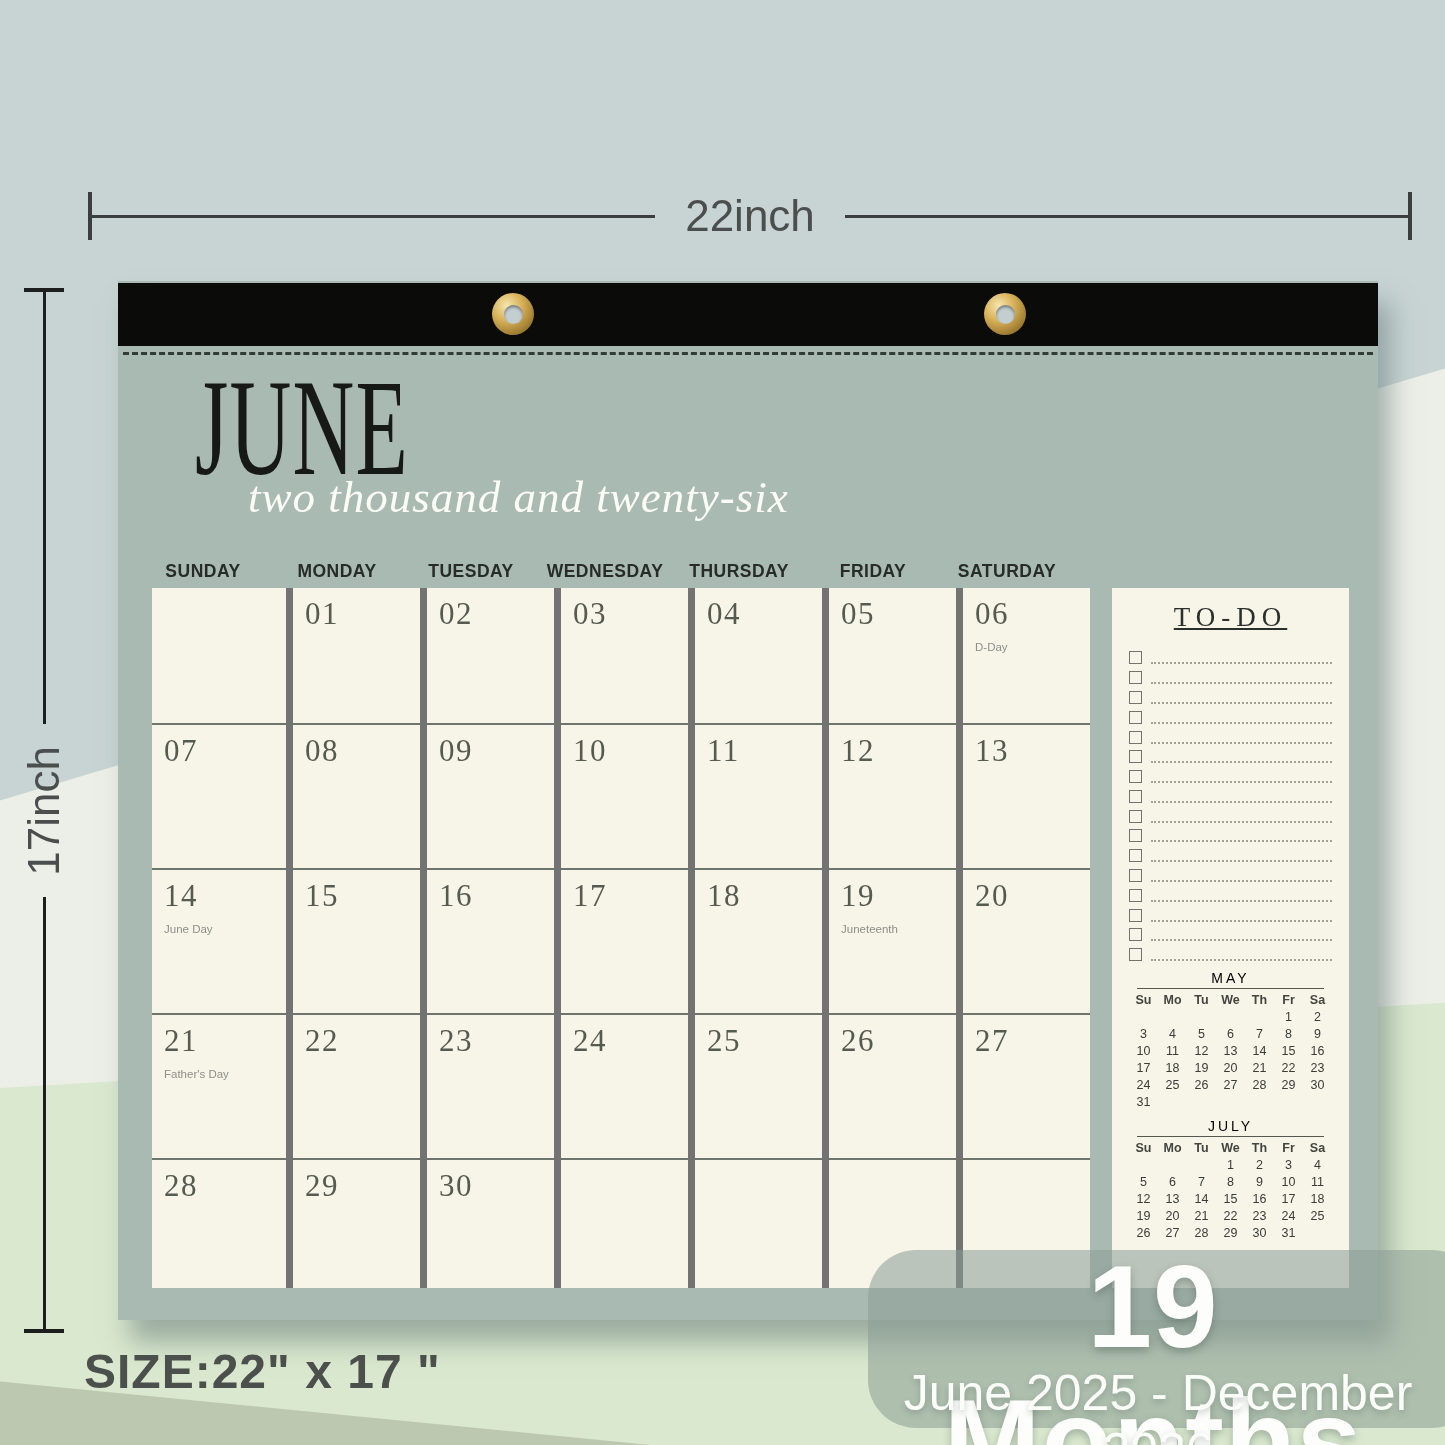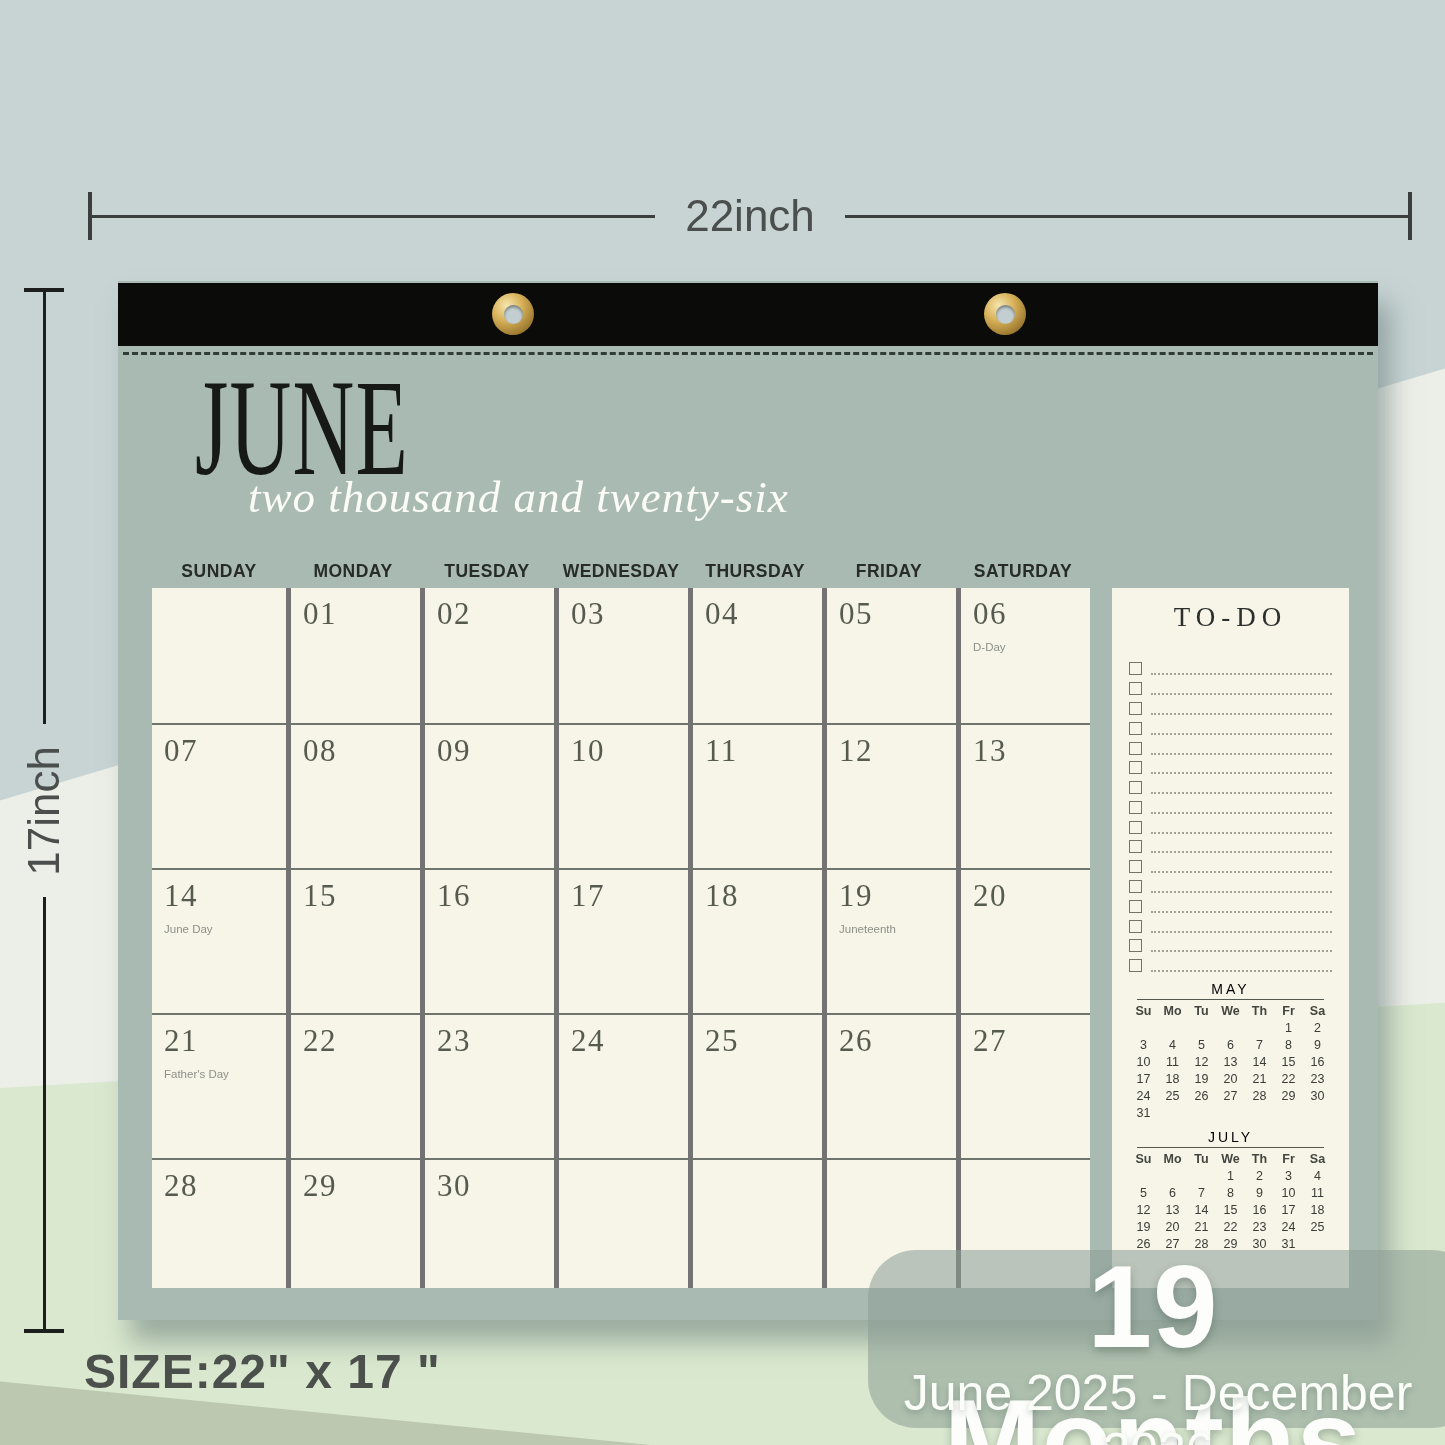--- a/index.html
+++ b/index.html
@@ -42,39 +42,39 @@
     box-shadow:inset 0 2px 3px rgba(0,0,0,0.4);}
   .g1{left:374px;} .g2{left:866px;}
   .stitch{position:absolute;top:71px;left:5px;right:5px;height:0;
     border-top:3px dashed #323c37;}
   .month-title{position:absolute;left:77px;top:78px;
     font-family:"Liberation Serif","DejaVu Serif",serif;font-size:138px;line-height:1;
     color:#171916;letter-spacing:2px;transform:scaleX(0.62);transform-origin:left top;}
   .year-script{position:absolute;left:130px;top:190px;
     font-family:"Liberation Serif","DejaVu Serif",serif;font-style:italic;
     font-size:45px;color:#fcfcf6;letter-spacing:1px;}
-  .weekday-row{position:absolute;left:34px;top:280px;width:938px;
+  .weekday-row{position:absolute;left:18px;top:280px;width:938px;
     display:grid;grid-template-columns:repeat(7,1fr);}
   .weekday{text-align:center;font-size:17.5px;font-weight:600;color:#272c29;
     letter-spacing:0.5px;}
   .month-grid{position:absolute;left:34px;top:307px;width:938px;height:700px;
     background:#f7f4e8;display:grid;grid-template-columns:repeat(7,1fr);
     grid-template-rows:19.3% 20.7% 20.7% 20.7% 18.6%;}
-  .cell{border-left:5px solid #737373;border-top:2px solid #6f746c;
+  .cell{border-left:7px solid #737373;border-top:2px solid #6f746c;
     padding:8px 4px 0 12px;box-sizing:border-box;overflow:hidden;}
   .cell:nth-child(-n+7){border-top:none;}
   .cell:nth-child(7n+1){border-left:none;}
   .cell .date{font-family:"Liberation Serif","DejaVu Serif",serif;
     font-size:31px;color:#565b50;letter-spacing:1.5px;}
   .cell .holiday{font-size:11.5px;color:#8d9088;margin-top:9px;font-weight:500;}
   
   .todo-panel{position:absolute;left:994px;top:307px;width:237px;height:700px;
     background:#f7f4e8;box-sizing:border-box;padding:14px 17px 8px;}
   .todo-title{text-align:center;font-family:"Liberation Serif","DejaVu Serif",serif;
-    font-size:27px;letter-spacing:6px;color:#2c302c;margin-bottom:28px;}
+    font-size:27px;letter-spacing:6px;color:#2c302c;margin-bottom:17px;text-decoration:underline;}
   .todo-row{display:flex;align-items:flex-end;height:14.4px;margin-bottom:5.4px;}
   .todo-box{width:13px;height:13px;border:1.5px solid #6f746f;box-sizing:border-box;}
   .todo-line{flex:1;margin-left:9px;height:11px;border-bottom:2px dotted #a3a296;}
   .mini-cal{margin-top:9px;}
   .mini-title{text-align:center;font-size:14px;letter-spacing:3px;color:#000000;
     font-weight:500;margin-bottom:2px;}
   .mini-rule{border-top:1.5px solid #55584f;margin:2px 8px 4px;}
   .mini-grid{display:grid;grid-template-columns:repeat(7,1fr);row-gap:3px;
     text-align:center;font-size:12.5px;color:#3a3d37;}
   .mini-grid .hdr{font-weight:600;color:#43463f;}

